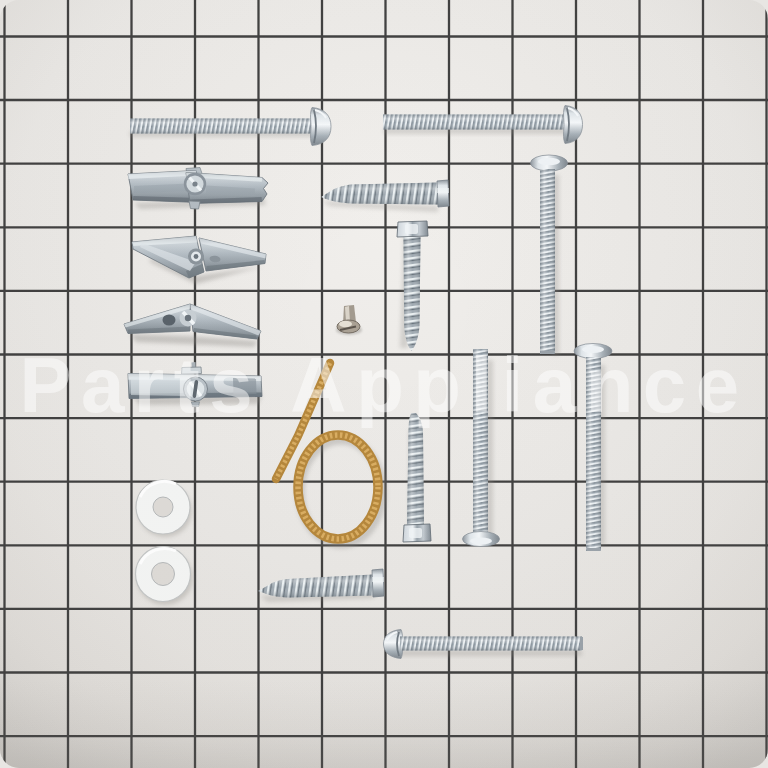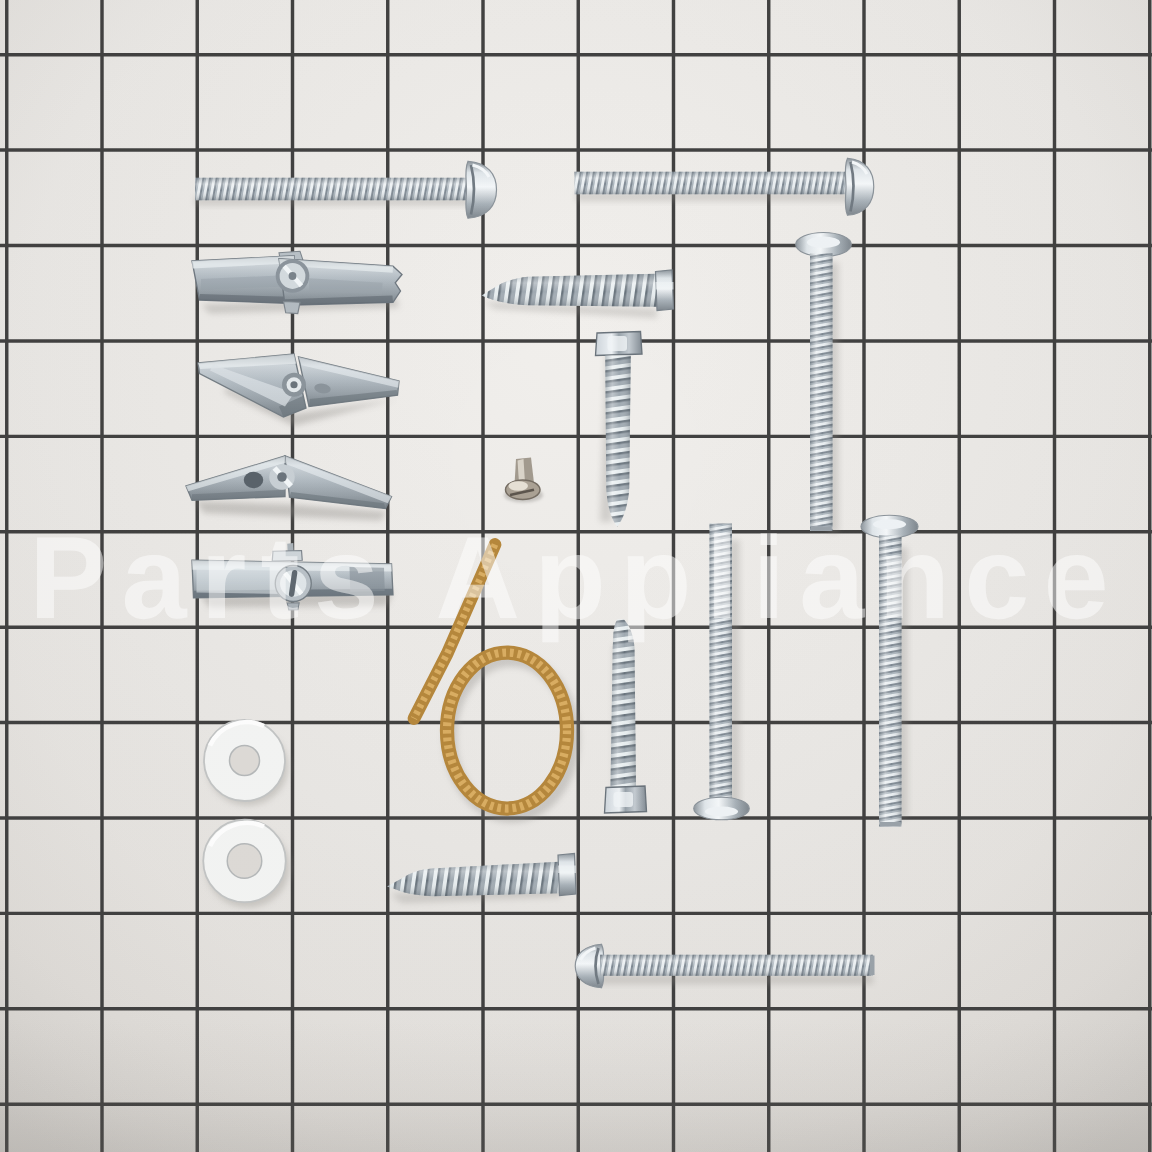--- a/index.html
+++ b/index.html
@@ -1,16 +1,16 @@
 <!DOCTYPE html>
 <html><head>
 <meta charset="utf-8">
 <style>
 html,body{margin:0;padding:0;background:#e8e6e3;}
-#stage{width:768px;height:768px;position:relative;overflow:hidden;}
+#stage{width:768px;height:768px;position:relative;overflow:hidden;border-radius:19px;}
 svg{display:block}
 </style>
 </head>
 <body>
 <div id="stage">
 <svg width="768" height="768" viewBox="0 0 768 768" xmlns="http://www.w3.org/2000/svg" font-family="Liberation Sans, sans-serif">
 <defs>
   <radialGradient id="bgGrad" cx="50%" cy="28%" r="85%">
     <stop offset="0" stop-color="#f1efec"></stop>
     <stop offset="0.55" stop-color="#e8e6e3"></stop>

